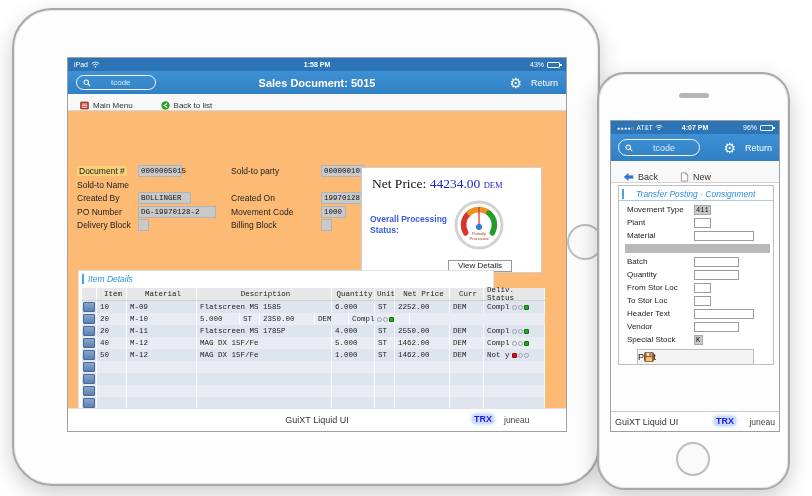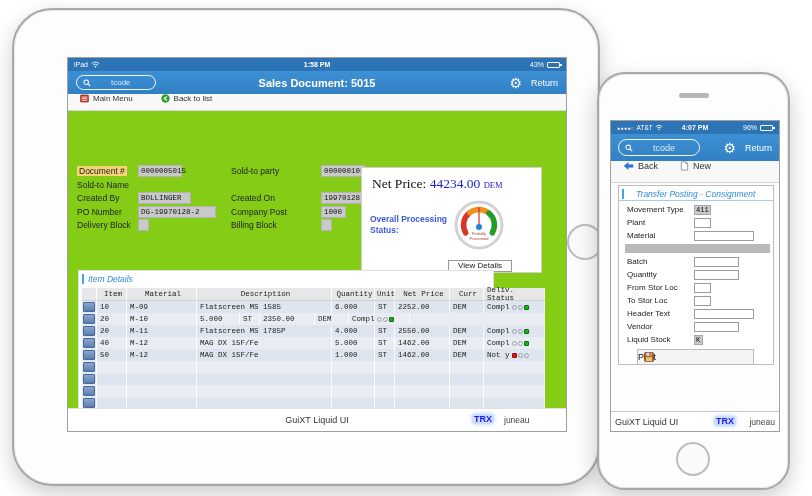--- a/index.html
+++ b/index.html
@@ -39,27 +39,27 @@
     align-items:center; gap:20px; color:#d9e9f8; padding:0 6px; }
   .ipad-pill { width:80px; height:15px; font-size:8px; }
   .iphone-pill { width:82px; height:17px; font-size:9px; }
   .bar-title { position:absolute; left:0; right:0; text-align:center; font-size:11px; font-weight:bold; }
   .bar-right { margin-left:auto; display:flex; align-items:center; gap:9px; z-index:1; }
   .gear { font-size:14px; line-height:1; color:#fff; font-family:"DejaVu Sans", sans-serif; }
   .return-lbl { font-size:9px; }
 
   
   .toolbar { position:absolute; left:0; right:0; background:#f8f8f8; border-bottom:1px solid #d6d6d6;
-    display:flex; align-items:flex-start; color:#333; }
+    display:flex; align-items:flex-end; color:#333; }
   .ipad-toolbar { top:36px; height:17px; font-size:8px; gap:28px; padding:0 12px; }
   .iphone-toolbar { top:40px; height:22px; font-size:9px; gap:22px; padding:0 12px; }
   .tb-item { display:flex; align-items:center; gap:4px; }
 
   
-  .ipad-content { position:absolute; left:0; right:0; top:53px; height:299px; background:#84cc16;padding-left:12px; }
+  .ipad-content { position:absolute; left:0; right:0; top:53px; height:299px; background:#fdba74;padding-left:12px; }
   .f-label { position:absolute; font-size:8.5px; color:#222; line-height:12px; }
   .f-value { position:absolute; height:12px; background:#c9c9c9; border:1px solid #b3b3b3;
     font-family:"Liberation Mono", monospace; font-size:7.5px; line-height:10px; padding:0 2px; color:#111; }
   .hl-label { background:#f5d378; padding:0 2px; }
 
   .netpanel { position:absolute; left:293px; top:56px; width:181px; height:106px;
     background:#fff; border:1px solid #cfcfcf; }
   .np-line { position:absolute; left:10px; top:8px; font-family:"Liberation Serif", serif;
     font-size:13.5px; color:#111; white-space:nowrap; }
   .np-val { color:#2222cc; } .np-cur { color:#2222cc; font-size:8.5px; }
@@ -187,21 +187,21 @@
 
       <span class="f-label" style="left:9px;top:68px">Sold-to Name</span>
 
       <span class="f-label" style="left:9px;top:81px">Created By</span>
       <span class="f-value" style="left:70px;top:81px;width:53px">BOLLINGER</span>
       <span class="f-label" style="left:163px;top:81px">Created On</span>
       <span class="f-value" style="left:253px;top:81px;width:44px">19970128</span>
 
       <span class="f-label" style="left:9px;top:95px">PO Number</span>
       <span class="f-value" style="left:70px;top:95px;width:78px">DG-19970128-2</span>
-      <span class="f-label" style="left:163px;top:95px">Company Post</span>
+      <span class="f-label" style="left:163px;top:95px">Movement Code</span>
       <span class="f-value" style="left:253px;top:95px;width:25px">1000</span>
 
       <span class="f-label" style="left:9px;top:108px">Delivery Block</span>
       <span class="f-value" style="left:70px;top:108px;width:11px"></span>
       <span class="f-label" style="left:163px;top:108px">Billing Block</span>
       <span class="f-value" style="left:253px;top:108px;width:11px"></span>
 
       <div class="netpanel">
         <span class="np-line">
           <span>Net Price:</span>
@@ -514,21 +514,21 @@
 
         <span class="p-label" style="top:110px">To Stor Loc</span>
         <span class="p-field fld-xs" style="top:110px"></span>
 
         <span class="p-label" style="top:123px">Header Text</span>
         <span class="p-field fld-lg" style="top:123px"></span>
 
         <span class="p-label" style="top:136px">Vendor</span>
         <span class="p-field fld-md" style="top:136px"></span>
 
-        <span class="p-label" style="top:149px">Liquid Stock</span>
+        <span class="p-label" style="top:149px">Special Stock</span>
         <span class="p-field p-filled fld-xxs" style="top:149px">K</span>
 
         <div class="post-btn" style="top:163px">
           <svg class="post-icon" width="10" height="10" viewBox="0 0 10 10">
             <rect x="0.5" y="0.5" width="9" height="9" rx="1" fill="#b06020" stroke="#6e3a12" stroke-width="0.7"></rect>
             <rect x="2.5" y="0.8" width="5" height="3" fill="#e5e5e5"></rect>
             <rect x="5.4" y="1.2" width="1.3" height="2.2" fill="#6e3a12"></rect>
             <rect x="2" y="5.2" width="6" height="4" fill="#e8c878"></rect>
           </svg>
           <span class="lbl">Post</span>

